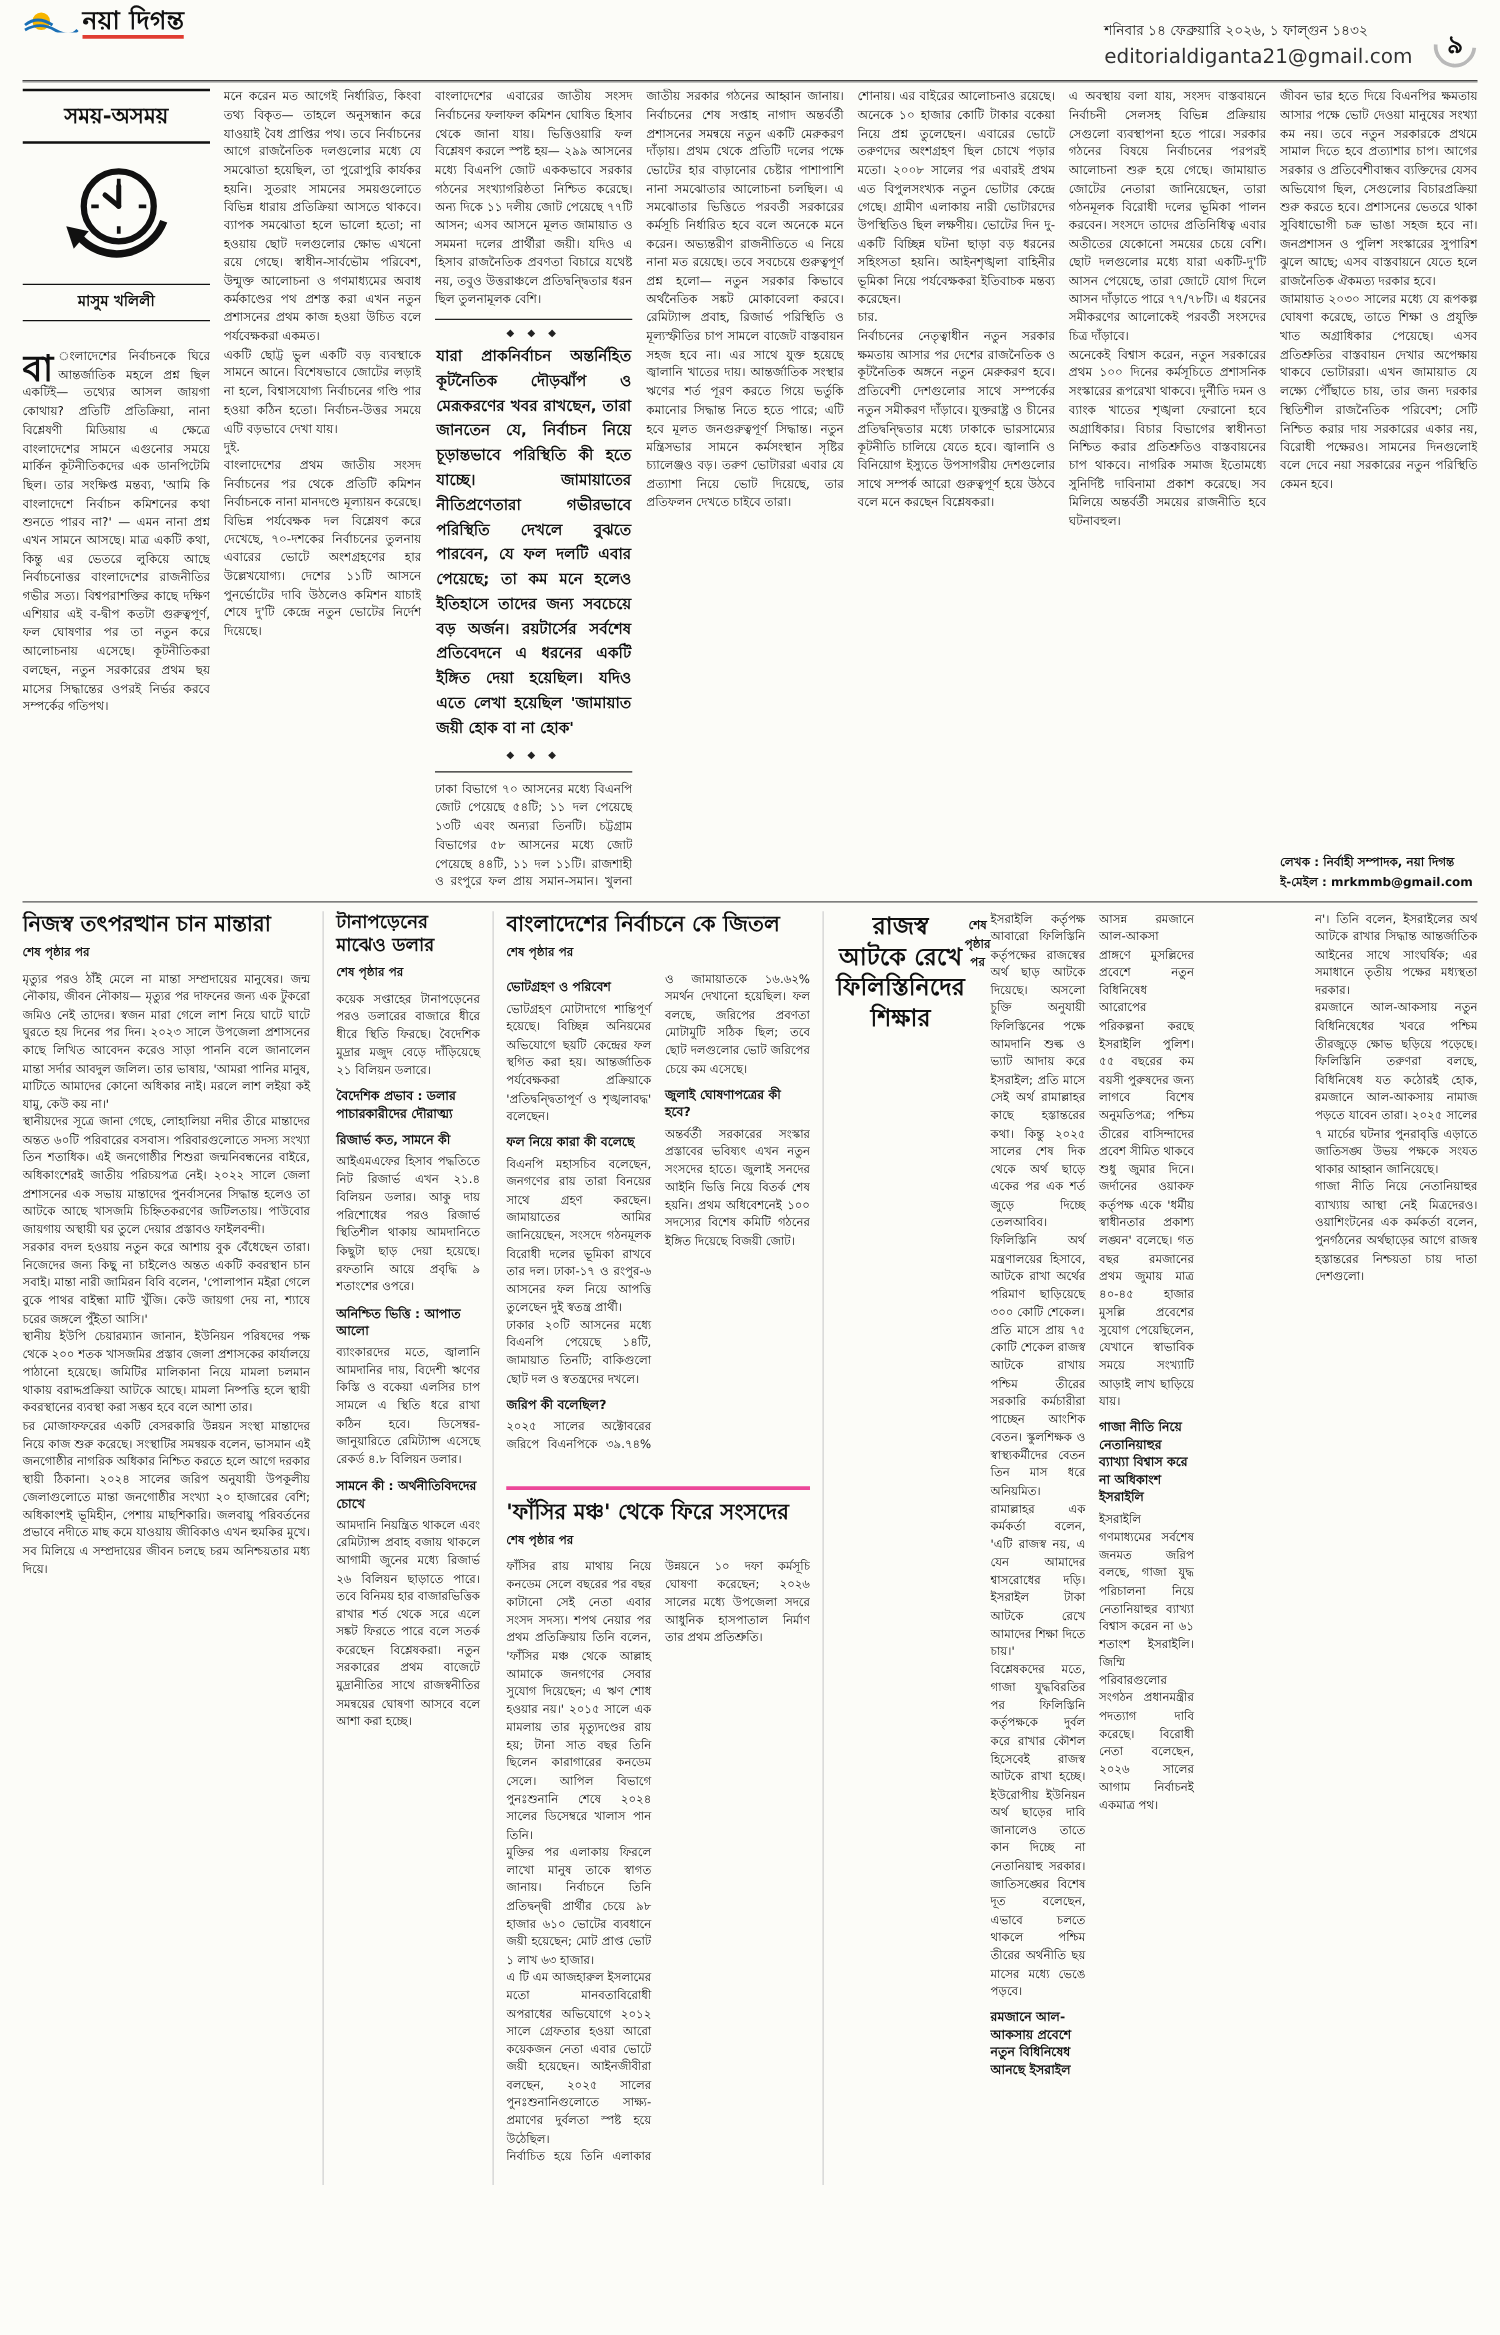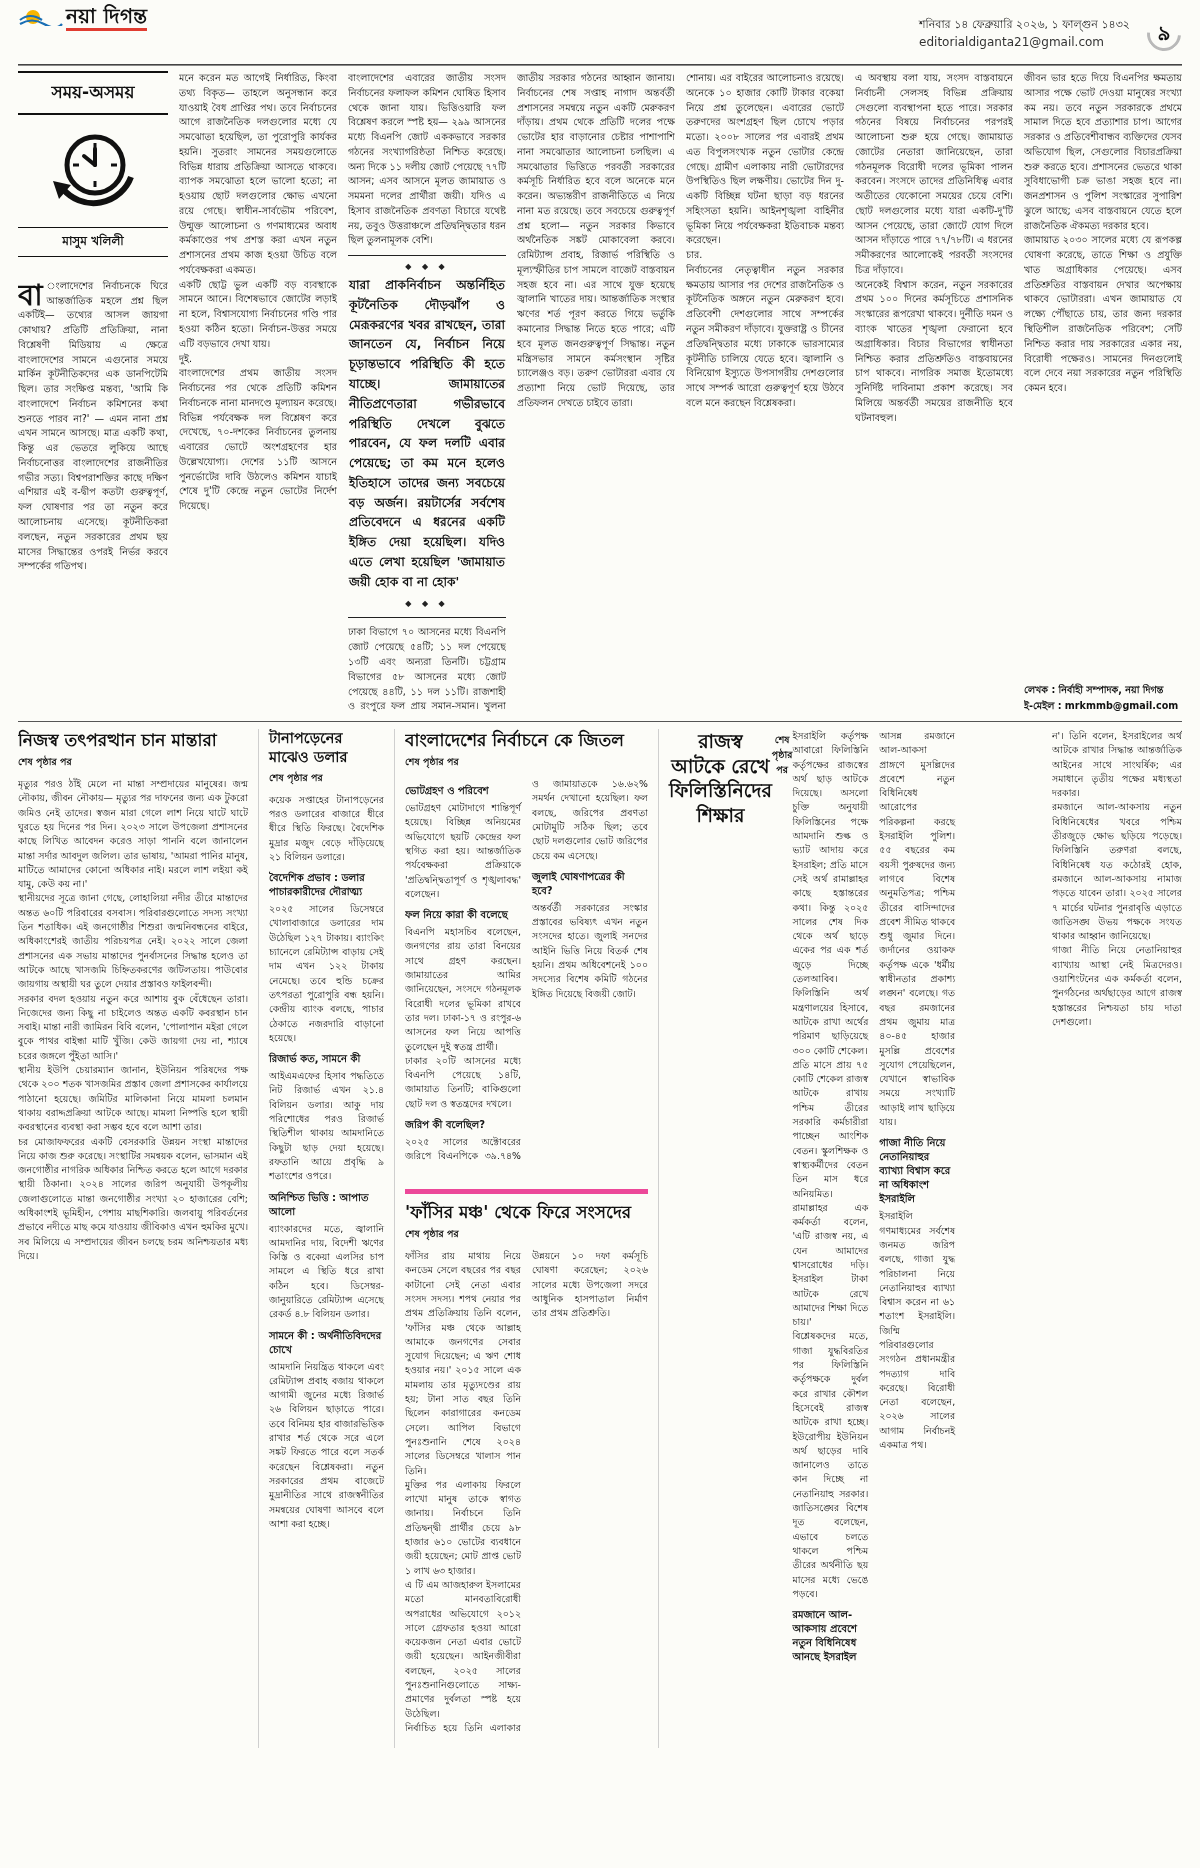--- a/index.html
+++ b/index.html
@@ -7,21 +7,21 @@
 .page{width:1200px;height:1868px;margin:0 auto;background:#fcfcf8;color:#111;
   font-family:"DejaVu Sans","Liberation Sans",sans-serif;padding:6px 18px 10px;overflow:hidden;position:relative}
 
 
 .masthead{display:flex;justify-content:space-between;align-items:flex-start;height:56px}
 .logo{display:flex;flex-direction:row;line-height:1;gap:2px}
 .logo svg{display:block}
 .logo-text{font-size:20px;font-weight:bold;border-bottom:3px solid #e03c31;padding-bottom:2px;letter-spacing:.3px}
 .mast-right{display:flex;align-items:center;gap:16px;margin-top:10px}
 .dateline{text-align:left;font-size:11px;line-height:1.55;color:#222}
-.dateline .email{font-size:12px;color:#333}
+.dateline .email{font-size:16px;color:#333}
 .folio{position:relative;width:36px;height:36px;display:flex;align-items:center;justify-content:center;font-size:20px;font-weight:bold}
 .folio::before{content:"";position:absolute;inset:1px;border:3px solid #b9b9b9;border-radius:50%;border-top-color:transparent;border-right-color:transparent;transform:rotate(-40deg)}
 .mast-rule{border:none;border-top:1.5px solid #444;margin:2px 0 0}
 
 
 .headline-wrap{text-align:center;padding:13px 0 12px}
 .headline-hl{display:inline-block;background:#3ec3cf;font-size:38px;font-weight:bold;line-height:1.15;padding:3px 26px 9px;color:#0b0b0b}
 .thin-rule{border:none;border-top:1px solid #8a8a8a}
 
 
@@ -53,21 +53,21 @@
 .b-hl{font-size:17px;font-weight:bold;line-height:1.3}
 .b2 .b-hl{font-size:14.5px}
 .b-cont{font-size:9.5px;font-weight:bold;margin:4px 0 7px}
 .bp{font-size:9.4px;line-height:1.52;text-align:justify;white-space:pre-line;margin-bottom:5px}
 .b-sub{font-size:10px;font-weight:bold;line-height:1.4;margin:7px 0 3px;white-space:pre-line}
 .flow{column-gap:11px;column-fill:auto;overflow:hidden}
 .cols2{column-count:2}
 .cols3{column-count:3}
 .a3{height:452px;overflow:hidden}
 .a3 .flow{height:396px}
-.a4{flex:1;overflow:hidden;border-top:5px solid #ec4899;margin-top:8px;padding-top:7px}
+.a4{flex:1;overflow:hidden;border-top:3px solid #ec4899;margin-top:8px;padding-top:7px}
 .a4 .flow{height:488px}
 .b5-main{flex:1;display:flex;}
 .b5-main .flow{height:940px}
 .b5-side{width:130px;flex:none;overflow:hidden}
 .b5 .b-hl{text-align:center;font-size:19px}
 .b5 .b-cont{text-align:center}
 </style>
 </head>
 <body>
 
@@ -173,21 +173,20 @@
 সরকার বদল হওয়ায় নতুন করে আশায় বুক বেঁধেছেন তারা। নিজেদের জন্য কিছু না চাইলেও অন্তত একটি কবরস্থান চান সবাই। মান্তা নারী জামিরন বিবি বলেন, 'পোলাপান মইরা গেলে বুকে পাথর বাইন্ধা মাটি খুঁজি। কেউ জায়গা দেয় না, শ্যাষে চরের জঙ্গলে পুঁইতা আসি।'
 স্থানীয় ইউপি চেয়ারম্যান জানান, ইউনিয়ন পরিষদের পক্ষ থেকে ২০০ শতক খাসজমির প্রস্তাব জেলা প্রশাসকের কার্যালয়ে পাঠানো হয়েছে। জমিটির মালিকানা নিয়ে মামলা চলমান থাকায় বরাদ্দপ্রক্রিয়া আটকে আছে। মামলা নিষ্পত্তি হলে স্থায়ী কবরস্থানের ব্যবস্থা করা সম্ভব হবে বলে আশা তার।
 চর মোজাফফরের একটি বেসরকারি উন্নয়ন সংস্থা মান্তাদের নিয়ে কাজ শুরু করেছে। সংস্থাটির সমন্বয়ক বলেন, ভাসমান এই জনগোষ্ঠীর নাগরিক অধিকার নিশ্চিত করতে হলে আগে দরকার স্থায়ী ঠিকানা। ২০২৪ সালের জরিপ অনুযায়ী উপকূলীয় জেলাগুলোতে মান্তা জনগোষ্ঠীর সংখ্যা ২০ হাজারের বেশি; অধিকাংশই ভূমিহীন, পেশায় মাছশিকারি। জলবায়ু পরিবর্তনের প্রভাবে নদীতে মাছ কমে যাওয়ায় জীবিকাও এখন হুমকির মুখে। সব মিলিয়ে এ সম্প্রদায়ের জীবন চলছে চরম অনিশ্চয়তার মধ্য দিয়ে।</p>
     </article>
 
     <article class="b-block b2">
       <h2 class="b-hl">টানাপড়েনের মাঝেও ডলার</h2>
       <div class="b-cont">শেষ পৃষ্ঠার পর</div>
       <p class="bp">কয়েক সপ্তাহের টানাপড়েনের পরও ডলারের বাজারে ধীরে ধীরে স্থিতি ফিরছে। বৈদেশিক মুদ্রার মজুদ বেড়ে দাঁড়িয়েছে ২১ বিলিয়ন ডলারে।</p>
       <h4 class="b-sub">বৈদেশিক প্রভাব : ডলার পাচারকারীদের দৌরাত্ম্য</h4>
-      <p class="bp">২০২৫ সালের ডিসেম্বরে খোলাবাজারে ডলারের দাম উঠেছিল ১২৭ টাকায়। ব্যাংকিং চ্যানেলে রেমিট্যান্স বাড়ায় সেই দাম এখন ১২২ টাকায় নেমেছে। তবে হুন্ডি চক্রের তৎপরতা পুরোপুরি বন্ধ হয়নি। কেন্দ্রীয় ব্যাংক বলছে, পাচার ঠেকাতে নজরদারি বাড়ানো হয়েছে।</p>
       <h4 class="b-sub">রিজার্ভ কত, সামনে কী</h4>
       <p class="bp">আইএমএফের হিসাব পদ্ধতিতে নিট রিজার্ভ এখন ২১.৪ বিলিয়ন ডলার। আকু দায় পরিশোধের পরও রিজার্ভ স্থিতিশীল থাকায় আমদানিতে কিছুটা ছাড় দেয়া হয়েছে। রফতানি আয়ে প্রবৃদ্ধি ৯ শতাংশের ওপরে।</p>
       <h4 class="b-sub">অনিশ্চিত ভিত্তি : আপাত আলো</h4>
       <p class="bp">ব্যাংকারদের মতে, জ্বালানি আমদানির দায়, বিদেশী ঋণের কিস্তি ও বকেয়া এলসির চাপ সামলে এ স্থিতি ধরে রাখা কঠিন হবে। ডিসেম্বর-জানুয়ারিতে রেমিট্যান্স এসেছে রেকর্ড ৪.৮ বিলিয়ন ডলার।</p>
       <h4 class="b-sub">সামনে কী : অর্থনীতিবিদদের চোখে</h4>
       <p class="bp">আমদানি নিয়ন্ত্রিত থাকলে এবং রেমিট্যান্স প্রবাহ বজায় থাকলে আগামী জুনের মধ্যে রিজার্ভ ২৬ বিলিয়ন ছাড়াতে পারে। তবে বিনিময় হার বাজারভিত্তিক রাখার শর্ত থেকে সরে এলে সঙ্কট ফিরতে পারে বলে সতর্ক করেছেন বিশ্লেষকরা। নতুন সরকারের প্রথম বাজেটে মুদ্রানীতির সাথে রাজস্বনীতির সমন্বয়ের ঘোষণা আসবে বলে আশা করা হচ্ছে।</p>
     </article>
 
     <div class="b-block b34">
       <article class="a3">

